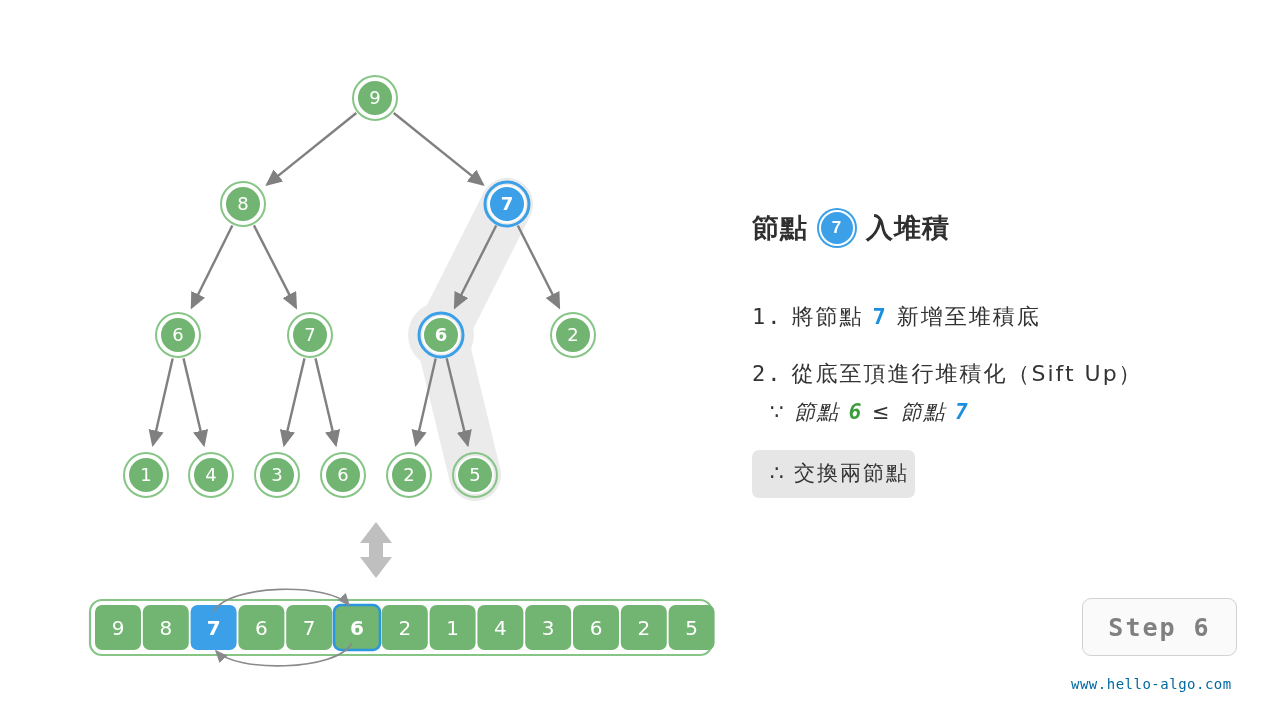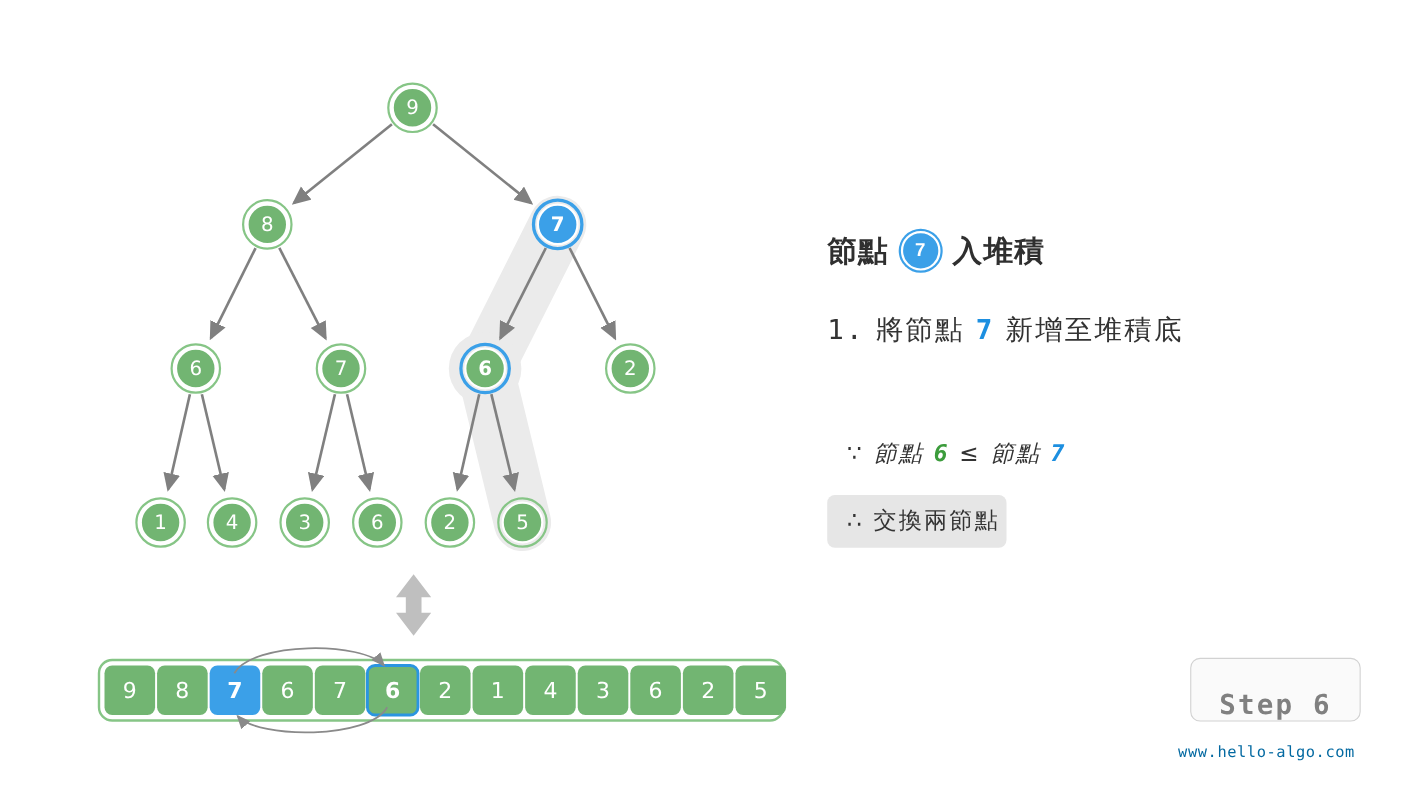--- a/index.html
+++ b/index.html
@@ -26,23 +26,24 @@
     width:36px;height:36px;border-radius:50%;
     background:#3ba0e8;border:2px solid #ffffff;
     box-shadow:0 0 0 2px #3ba0e8;
     display:flex;align-items:center;justify-content:center;
     color:#ffffff;font-size:17px;font-weight:bold;
     box-sizing:border-box;
   }
 
   .steps{position:absolute;left:0;top:283px;width:520px;}
   .step-line{
-    font-size:25px;color:#333333;margin-bottom:27px;
+    font-size:22px;color:#333333;margin-bottom:27px;
     letter-spacing:2px;white-space:nowrap;
     font-family:"DejaVu Sans","Liberation Sans",sans-serif;
+    margin-top:19px;
   }
   .num{font-family:"DejaVu Sans Mono","Liberation Mono",monospace;}
   .hl-blue{color:#1d8fe0;font-weight:bold;}
   .hl-green{color:#3c9c3c;font-weight:bold;}
 
   .reason{
     position:absolute;left:0;top:398px;width:520px;
     font-size:21px;color:#333333;letter-spacing:2px;white-space:nowrap;
     font-family:"DejaVu Sans","Liberation Sans",sans-serif;
     padding-left:18px;box-sizing:border-box;font-style:italic;
@@ -53,21 +54,21 @@
     font-family:"DejaVu Sans","Liberation Sans",sans-serif;
     background:#e6e6e6;border-radius:7px;
     padding:9px 6px 11px 18px;
   }
   .sym{font-family:"DejaVu Sans",sans-serif;}
 
   .step-badge{
     position:absolute;left:330px;top:598px;
     width:155px;height:58px;box-sizing:border-box;
     border:1px solid #d2d2d2;border-radius:9px;background:#fafafa;
-    display:flex;align-items:flex-end;justify-content:center;
+    display:flex;align-items:center;justify-content:center;
     font-family:"DejaVu Sans Mono","Liberation Mono",monospace;
     font-size:25px;font-weight:bold;color:#808080;letter-spacing:2px;
   }
   .watermark{
     position:absolute;left:319px;top:676px;
     font-family:"DejaVu Sans Mono","Liberation Mono",monospace;
     font-size:14px;color:#0369a1;letter-spacing:0.5px;
   }
 </style>
 </head>
@@ -252,20 +253,24 @@
       <span>入堆積</span>
     </div>
 
     <div class="steps">
       <div class="step-line">
         <span class="num">1.</span>
         <span>將節點</span>
         <span class="hl-blue num">7</span>
         <span>新增至堆積底</span>
       </div>
+      <div class="step-line">
+        <span class="num">2.</span>
+        <span>從底至頂進行堆積化（Sift Up）</span>
+      </div>
     </div>
 
     <div class="reason">
       <span class="sym">∵</span>
       <span>節點</span>
       <span class="hl-green num">6</span>
       <span class="sym">≤</span>
       <span>節點</span>
       <span class="hl-blue num">7</span>
     </div>

